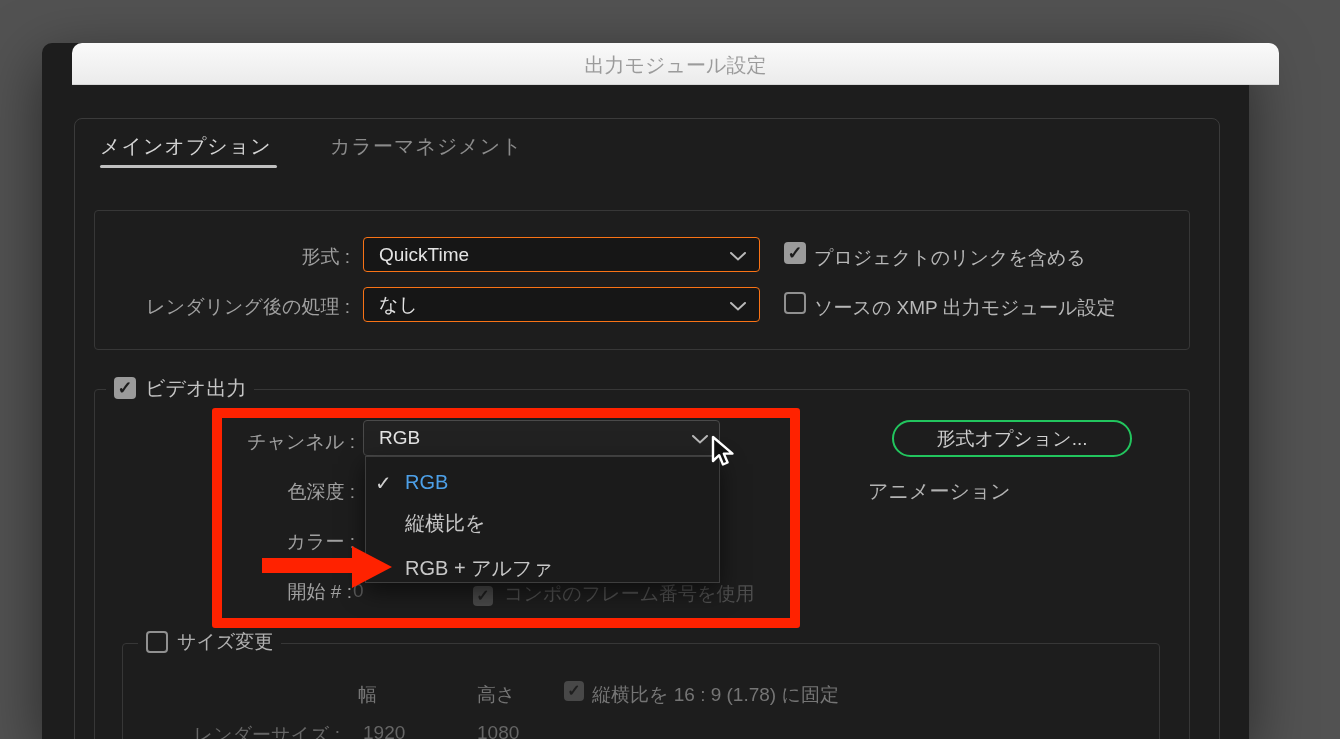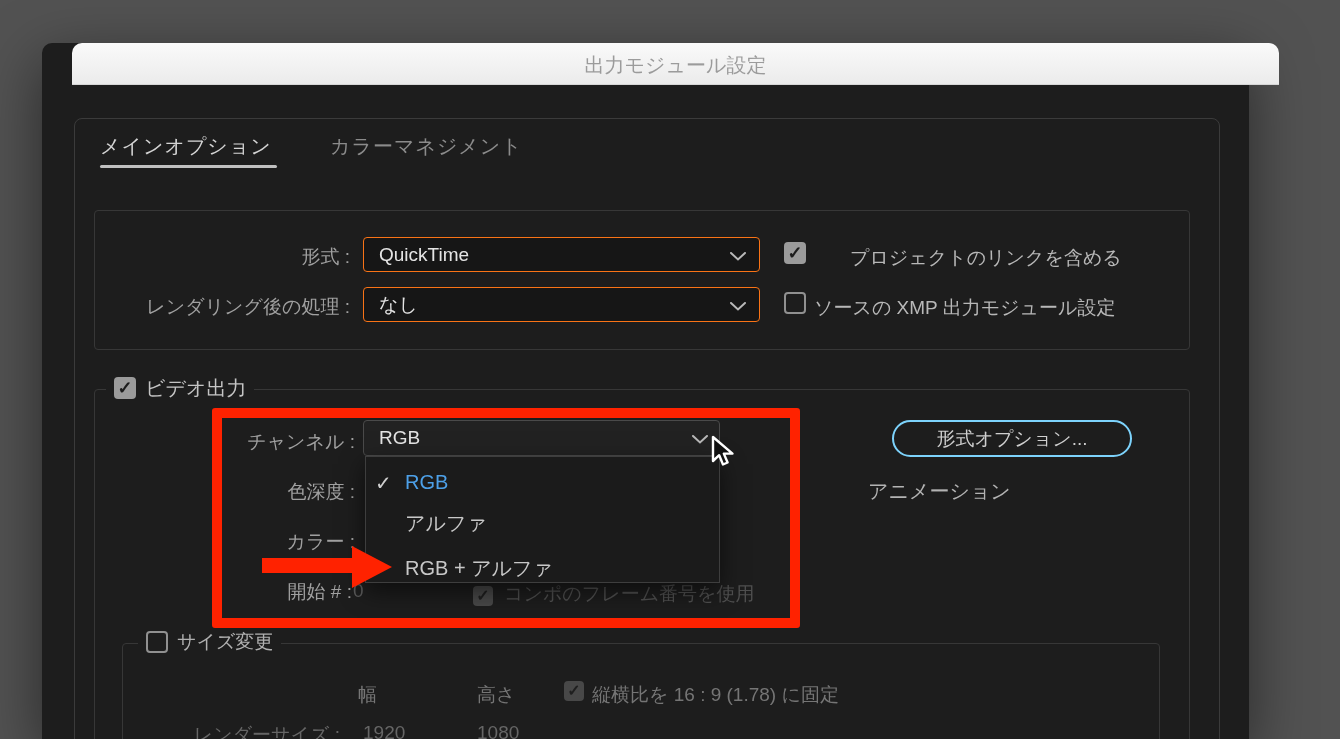--- a/index.html
+++ b/index.html
@@ -53,21 +53,21 @@
           box-shadow:0 8px 22px rgba(0,0,0,.55); }
   .menu .item { position:absolute; left:0; width:100%; height:34px; font-size:20px; }
   .menu .check { position:absolute; left:9px; top:0; color:#cfcfcf; font-size:20px; }
   .menu .ilabel { position:absolute; left:39px; top:0; white-space:nowrap; }
   .menu .sel { color:#4da0e8; }
   .menu .plain { color:#c8c8c8; }
 
   .dim-text { position:absolute; color:#4f4f4f; font-size:19px; white-space:nowrap; z-index:1; }
 
   .pill-btn { position:absolute; left:892px; top:420px; width:240px; height:37px;
-              border:2px solid #7dd3fc; border-radius:19px; background:transparent;
+              border:2px solid #22c55e; border-radius:19px; background:transparent;
               color:#cfcfcf; font-size:19px; text-align:center; line-height:33px; z-index:2;
               font-family:"Liberation Sans", sans-serif; }
 
   .static-val { position:absolute; color:#b3b3b3; font-size:20px; white-space:nowrap; }
 
   .annot { position:absolute; z-index:25; }
   #annot-rect { left:212px; top:408px; width:588px; height:220px;
                 border:10px solid #ff2200; border-radius:3px; background:transparent; }
   #annot-arrow-shaft { left:262px; top:558px; width:92px; height:15px; background:#ff2200; }
   #annot-arrow-head { left:352px; top:546px; width:0; height:0;
@@ -101,21 +101,21 @@
   <div class="flabel" style="left:90px; top:244px; width:260px;">形式 :</div>
   <div class="select" style="left:363px; top:237px; width:397px; height:35px;">
     <span class="val">QuickTime</span>
     <span class="chev">
       <svg width="16" height="9" viewBox="0 0 16 9">
           <polyline points="1,1 8,7.5 15,1" fill="none" stroke="#b8b8b8" stroke-width="2" stroke-linecap="round"></polyline>
         </svg>
     </span>
   </div>
   <div class="cb on" style="left:784px; top:242px;"><span>✓</span></div>
-  <div class="cblabel" style="left:850px; top:245px;">プロジェクトのリンクを含める</div>
+  <div class="cblabel" style="left:814px; top:245px;">プロジェクトのリンクを含める</div>
 
   <div class="flabel" style="left:90px; top:294px; width:260px;">レンダリング後の処理 :</div>
   <div class="select" style="left:363px; top:287px; width:397px; height:35px;">
     <span class="val">なし</span>
     <span class="chev">
       <svg width="16" height="9" viewBox="0 0 16 9">
           <polyline points="1,1 8,7.5 15,1" fill="none" stroke="#b8b8b8" stroke-width="2" stroke-linecap="round"></polyline>
         </svg>
     </span>
   </div>
@@ -145,21 +145,21 @@
 
   <div class="cb dim" style="left:473px; top:586px; z-index:1;"><span>✓</span></div>
   <div class="dim-text" style="left:504px; top:581px;text-align:right;">コンポのフレーム番号を使用</div>
 
   <div class="menu">
     <div class="item" style="top:14px;">
       <span class="check">✓</span>
       <span class="ilabel sel">RGB</span>
     </div>
     <div class="item" style="top:53px;">
-      <span class="ilabel plain">アルファ</span>
+      <span class="ilabel plain">縦横比を</span>
     </div>
     <div class="item" style="top:98px;">
       <span class="ilabel plain">RGB + アルファ</span>
     </div>
   </div>
 
   <button class="pill-btn">形式オプション...</button>
   <div class="static-val" style="left:868px; top:478px;">アニメーション</div>
 
   <div class="groupbox" id="group-resize"></div>

